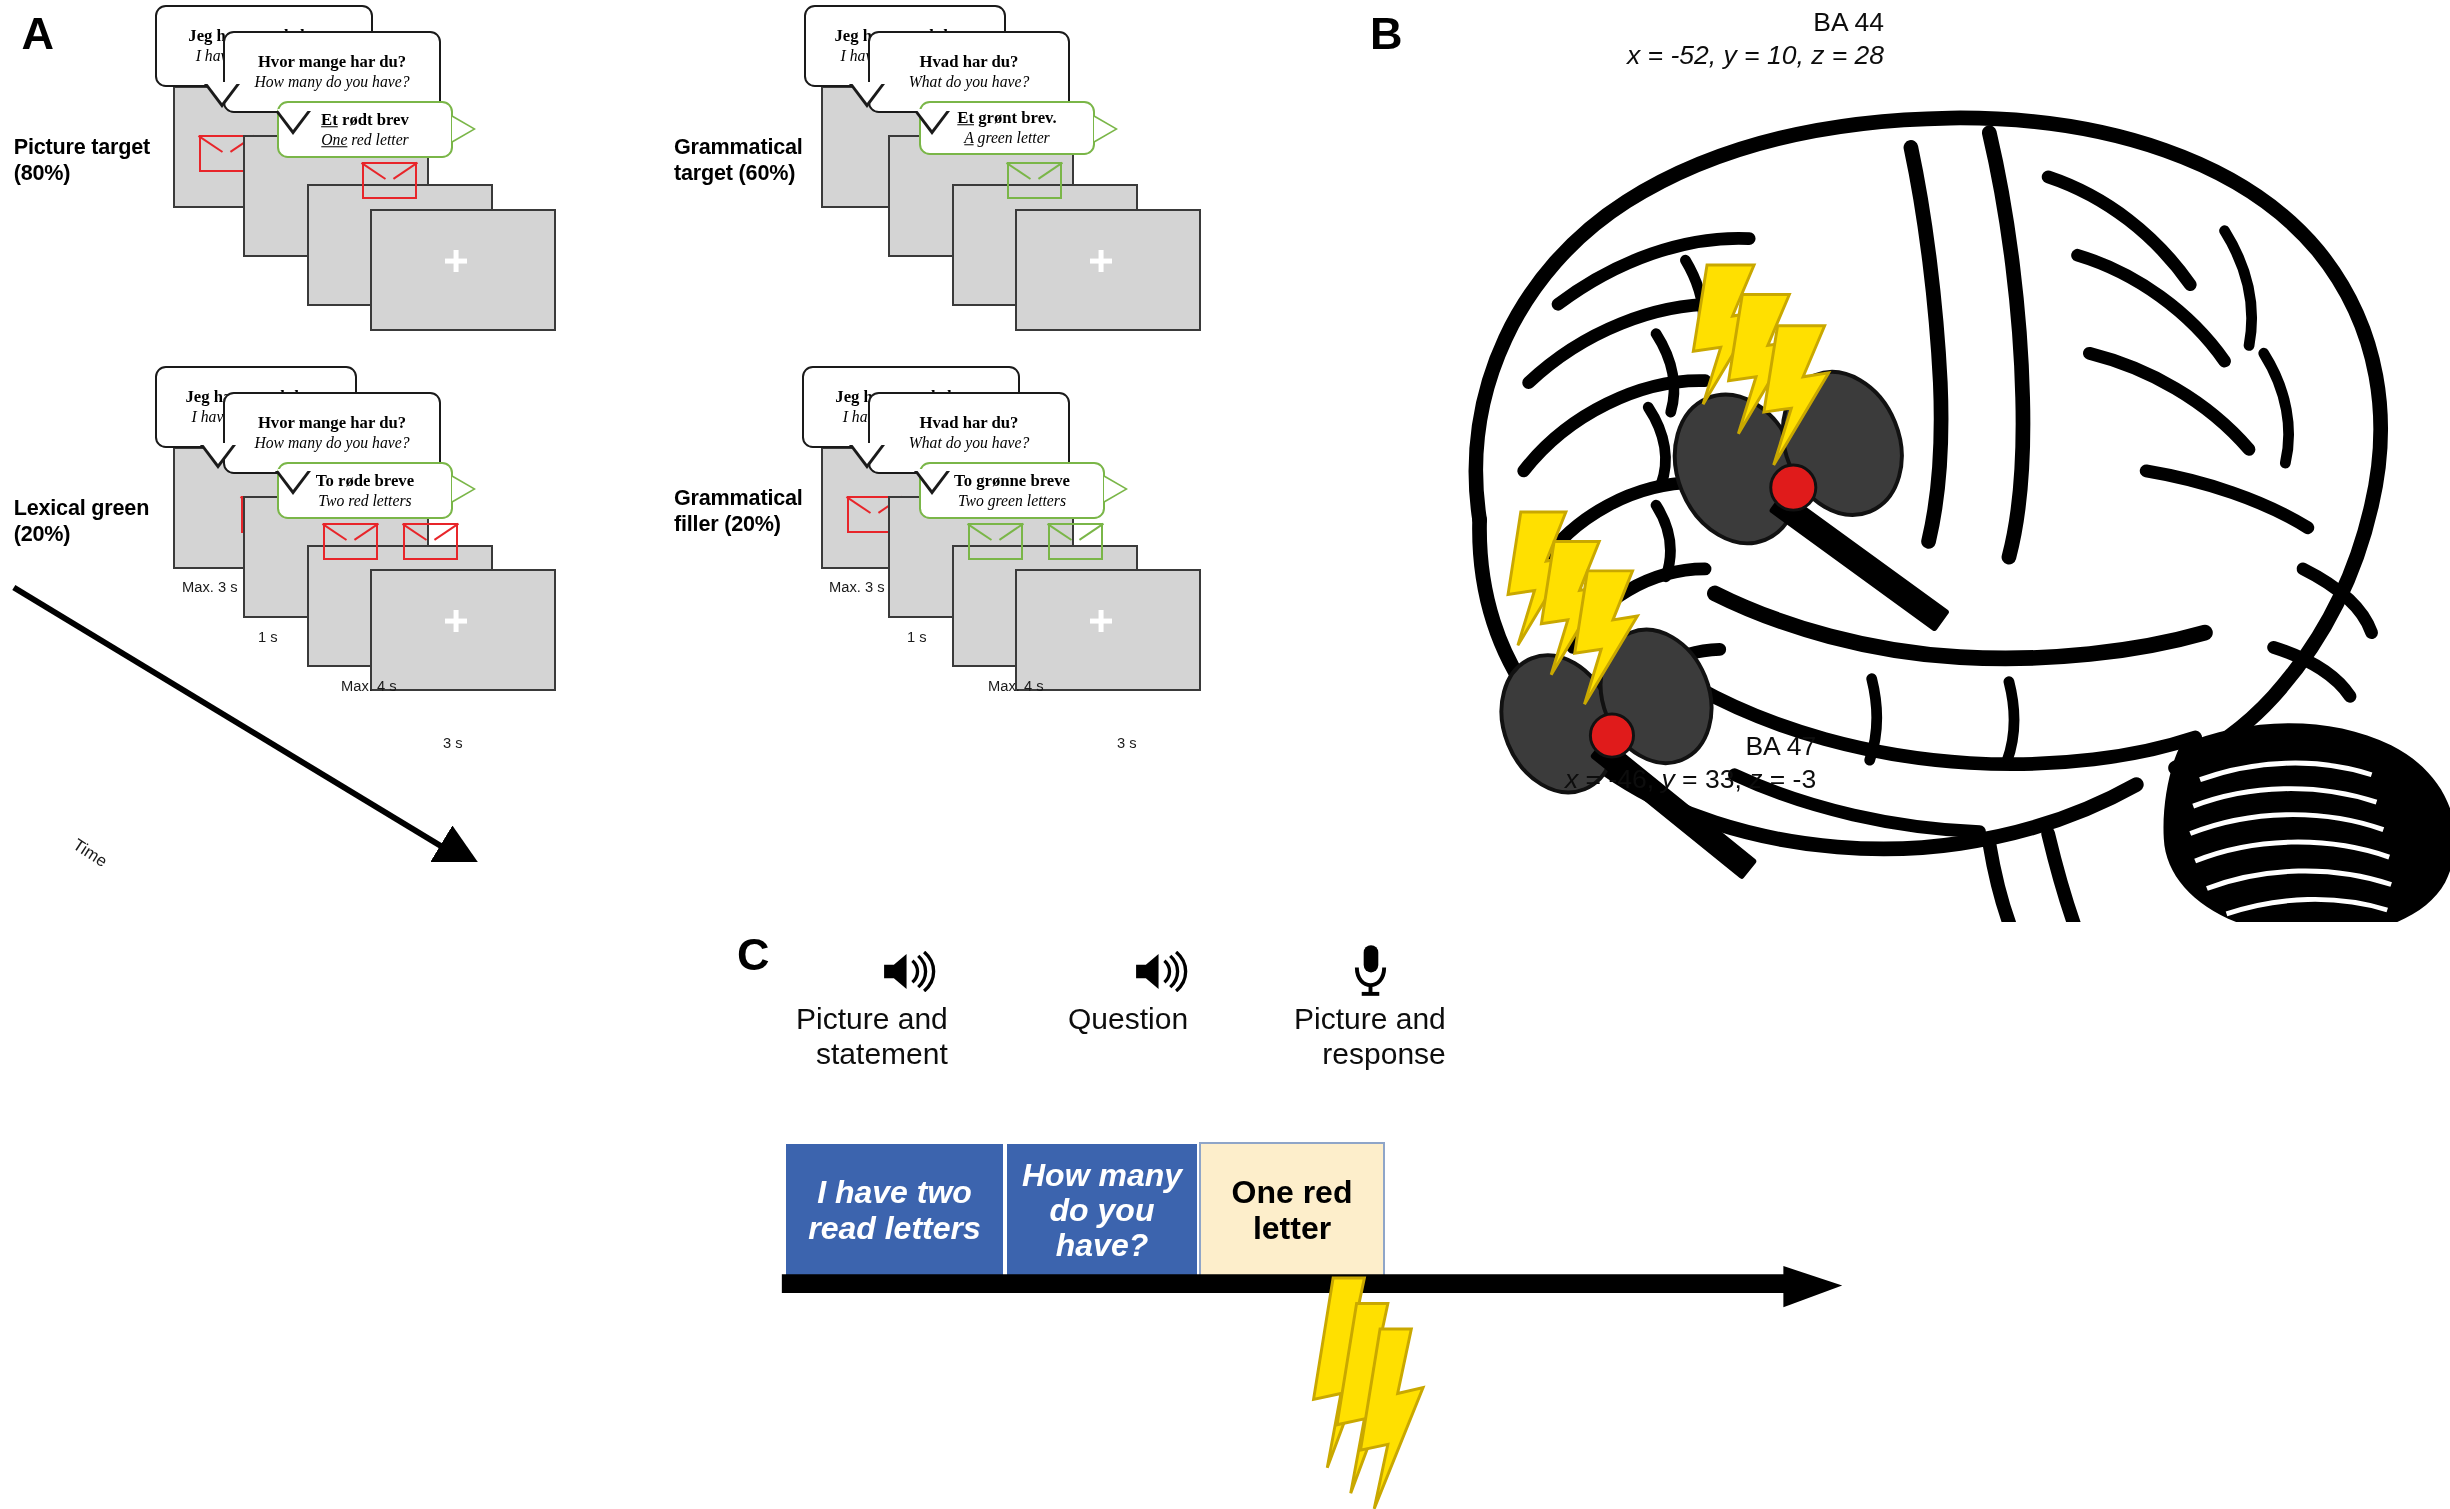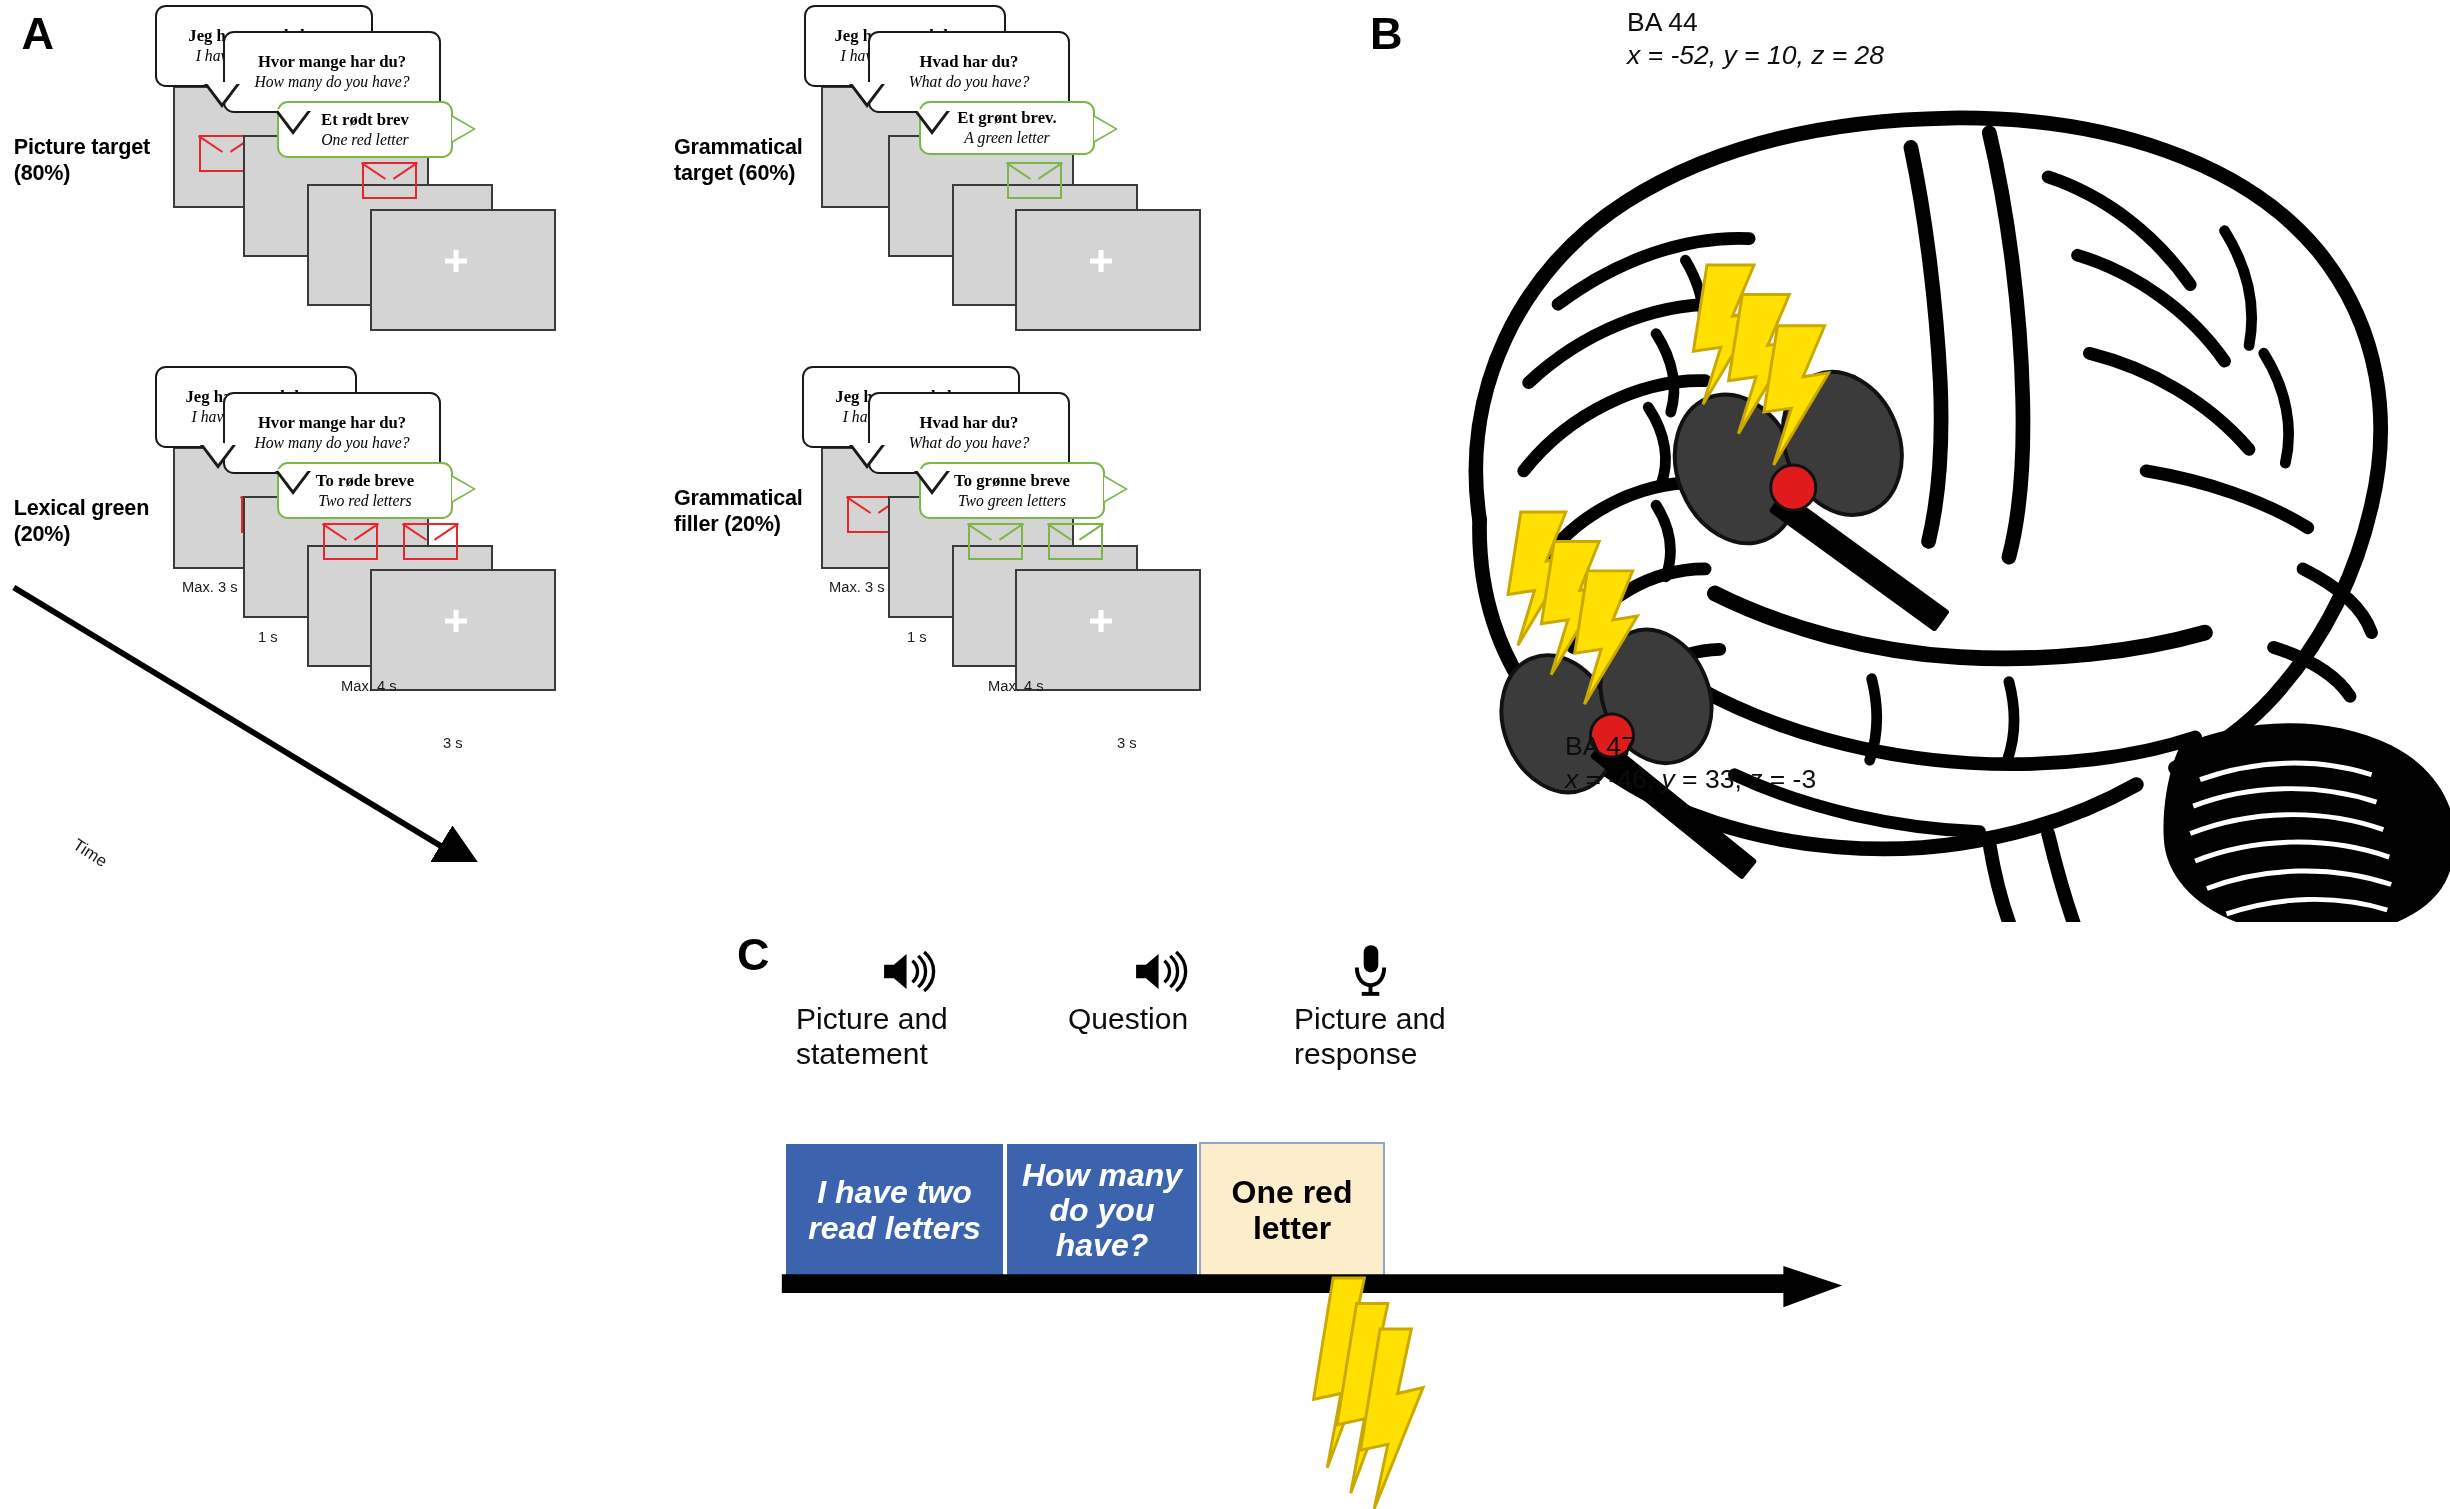--- a/index.html
+++ b/index.html
@@ -39,38 +39,38 @@
   
   .bubble{position:absolute;background:#fff;border:2px solid #1a1a1a;border-radius:10.8px;
           box-sizing:border-box;z-index:6;}
   .bubble.green{border-color:#7ab648;}
   .bubble .txt{position:absolute;left:0;right:0;top:50%;transform:translateY(-50%);
                text-align:center;line-height:1.28;}
   .bubble .l1{font-weight:bold;font-size:16.7px;font-family:"Liberation Serif",serif;
               white-space:nowrap;}
   .bubble .l2{font-style:italic;font-size:15.7px;font-family:"Liberation Serif",serif;
               white-space:nowrap;}
-  .bubble .l1 .u,.bubble .l2 .u{}
+  .bubble .l1 .u,.bubble .l2 .u{text-decoration:underline;}
   
   .tail{position:absolute;width:0;height:0;z-index:7;}
   .tail-down{border-left:16.7px solid transparent;border-right:16.7px solid transparent;
              border-top:21.6px solid #fff;}
   .tail-down-b{border-left:18.6px solid transparent;border-right:18.6px solid transparent;
                border-top:24.5px solid #1a1a1a;}
   .tail-right{border-top:12.7px solid transparent;border-bottom:12.7px solid transparent;
               border-left:21.6px solid #fff;}
   .tail-right-b{border-top:14.7px solid transparent;border-bottom:14.7px solid transparent;
                 border-left:24.5px solid #7ab648;}
 
   .time-label{position:absolute;font-size:14.7px;color:#1a1a1a;white-space:nowrap;}
   .time-word{position:absolute;font-size:16.7px;color:#1a1a1a;
              transform:rotate(33deg);transform-origin:left top;}
 
   
-  .c-head{position:absolute;font-size:30px;color:#0d0d0d;line-height:1.16;text-align:left;}
+  .c-head{position:absolute;font-size:30px;color:#0d0d0d;line-height:1.16;text-align:right;}
   .c-box{position:absolute;box-sizing:border-box;display:flex;align-items:center;
          justify-content:center;text-align:center;}
   .c-box.blue{background:#3c64ae;border:2px solid #ffffff;color:#fff;
               font-style:italic;font-weight:bold;font-size:32px;line-height:1.1;}
   .c-box.cream{background:#fdeecb;border:2px solid #8fa5c8;color:#000;
                font-weight:bold;font-size:32px;line-height:1.1;}
   .tms-note{position:absolute;font-size:30px;color:#0d0d0d;line-height:1.22;}
 </style>
 </head>
 <body>

